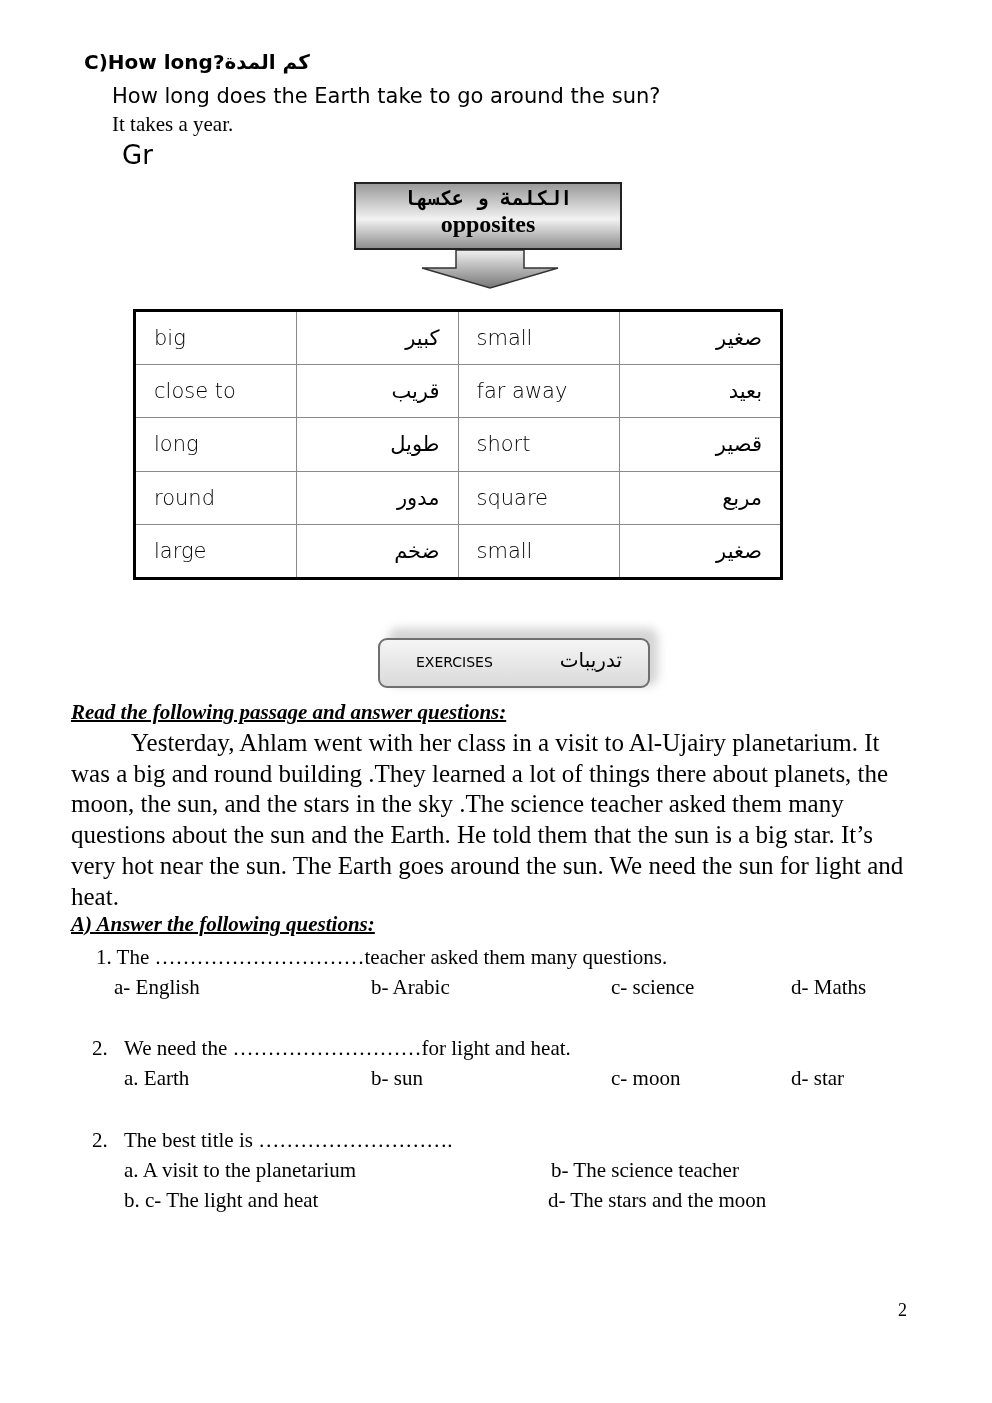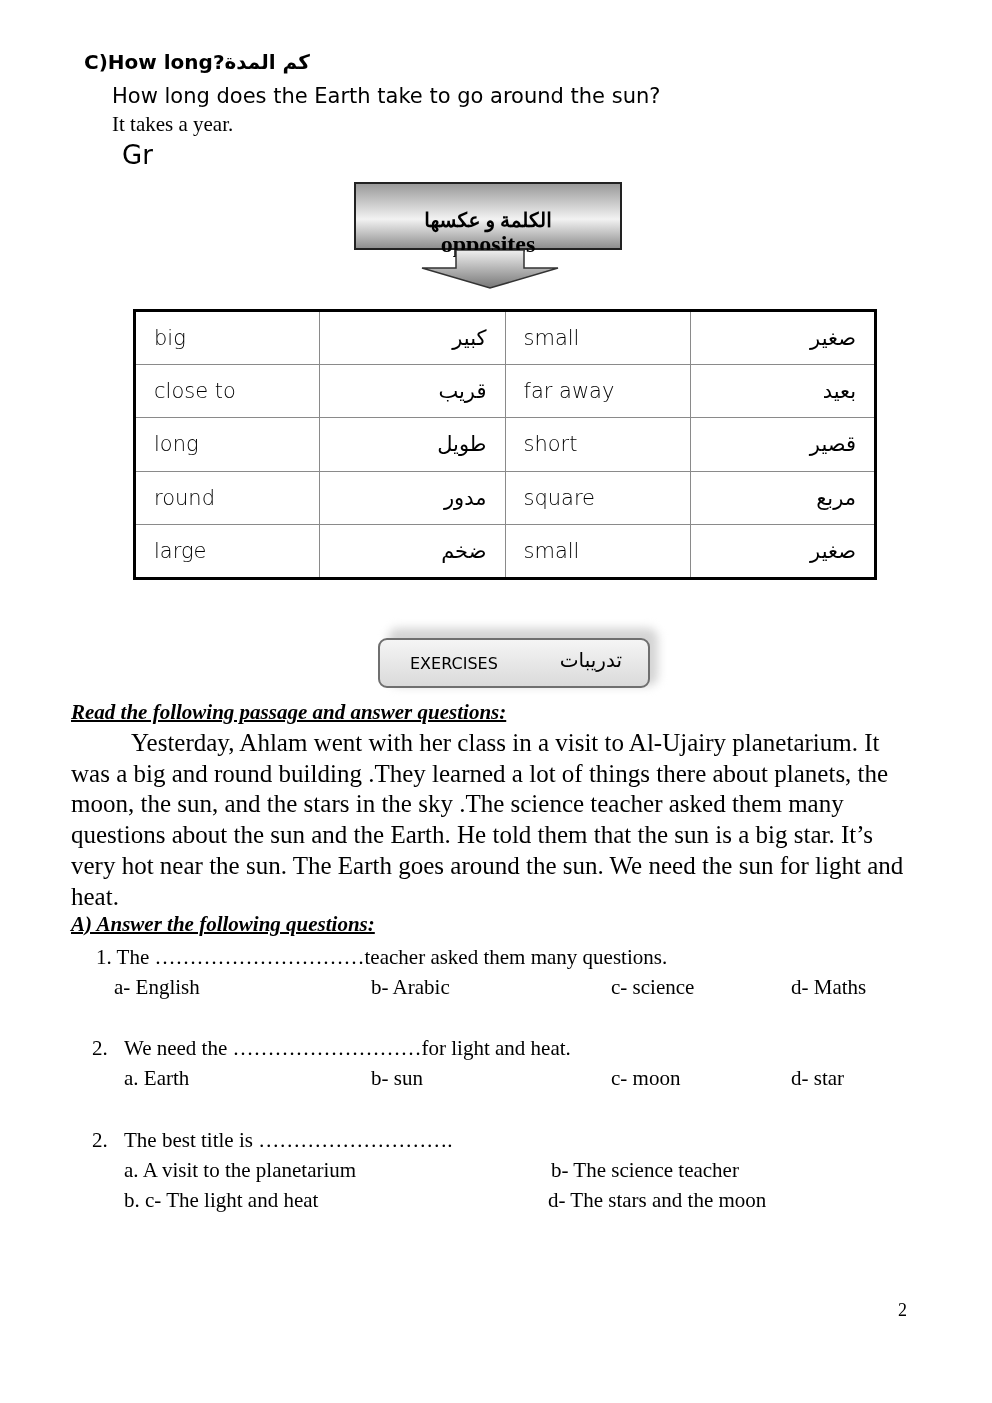--- a/index.html
+++ b/index.html
@@ -9,36 +9,36 @@
 
   .h-c { left: 84px; top: 50px; font-size: 20px; font-weight: bold; }
   .line1 { left: 112px; top: 84px; font-size: 21px; }
   .line2 { left: 112px; top: 112px; font-size: 21px; font-family: Liberation Serif, serif; }
   .line3 { left: 122px; top: 140px; font-size: 26px; text-align: right; }
 
   .opp-box { position: absolute; left: 354px; top: 182px; width: 268px; height: 68px;
     border: 2px solid #222; box-sizing: border-box;
     background: linear-gradient(to bottom, #9a9a9a 0%, #f2f2f2 55%, #8f8f8f 100%);
     text-align: center; }
-  .opp-ar { font-family: Liberation Serif, serif; font-weight: bold; font-size: 20px; margin-top: 24px; line-height: 24px; }
+  .opp-ar { font-family: Liberation Mono, monospace; font-weight: bold; font-size: 20px; margin-top: 4px; line-height: 24px; }
   .opp-en { font-family: "Liberation Serif", serif; font-weight: bold; font-size: 24px; line-height: 24px; }
   .opp-arrow { position: absolute; left: 420px; top: 250px; width: 140px; height: 40px; }
 
-  table.vocab { position: absolute; left: 133px; top: 309px; width: 744px; height: 271px;
+  table.vocab { position: absolute; left: 133px; top: 309px; width: 650px; height: 271px;
     border-collapse: collapse; border: 3px solid #000; }
   table.vocab td { border: 1px solid #8a8a8a; height: 44px; font-size: 21px; padding: 0 18px; width: 25%; }
   table.vocab td.en { text-align: left; font-family: "DejaVu Sans", sans-serif; font-weight: 300; }
   table.vocab td.ar { text-align: right; font-family: "DejaVu Sans", sans-serif; direction: rtl; }
 
   .ex-shadow { position: absolute; left: 388px; top: 628px; width: 270px; height: 58px;
     background: #d4d4d4; filter: blur(5px); border-radius: 10px; }
   .ex-box { position: absolute; left: 378px; top: 638px; width: 272px; height: 50px;
     border: 2px solid #6f6f6f; border-radius: 9px; box-sizing: border-box;
     background: linear-gradient(to bottom, #f5f5f5, #dadada); }
-  .ex-en { position: absolute; left: 30px; top: 14px; font-size: 16px; font-family: "DejaVu Sans", sans-serif; }
+  .ex-en { position: absolute; left: 36px; top: 14px; font-size: 14px; font-family: "DejaVu Sans", sans-serif; }
   .ex-ar { position: absolute; right: 26px; top: 8px; font-size: 20px; font-family: "DejaVu Sans", sans-serif; direction: rtl; }
 
   .heading { font-family: "Liberation Serif", serif; font-style: italic; font-weight: bold;
     font-size: 21px; text-decoration: underline; text-decoration-thickness: 2px; }
   .passage { position: absolute; left: 71px; top: 728px; width: 835px;
     font-family: "Liberation Serif", serif; font-size: 25px; line-height: 30.7px; text-indent: 60px; }
 
   .q { font-family: "Liberation Serif", serif; font-size: 21px; }
   .page-num { left: 898px; top: 1300px; font-family: "Liberation Serif", serif; font-size: 18px; }
 </style>

